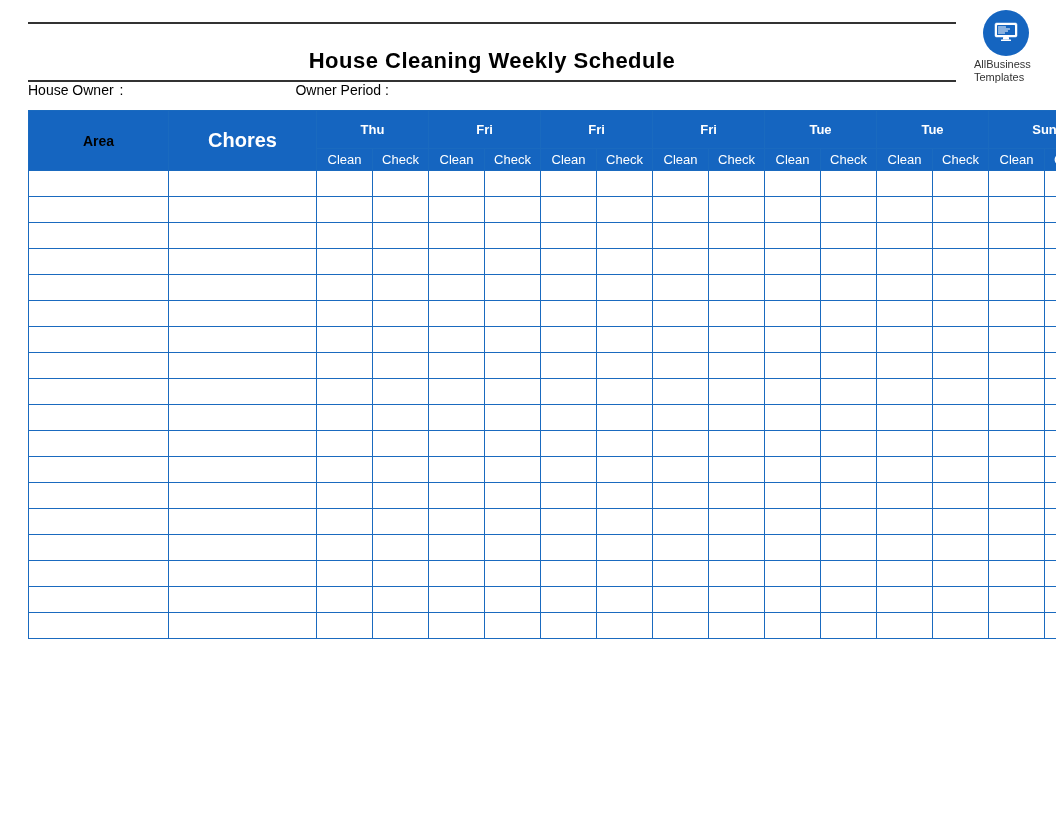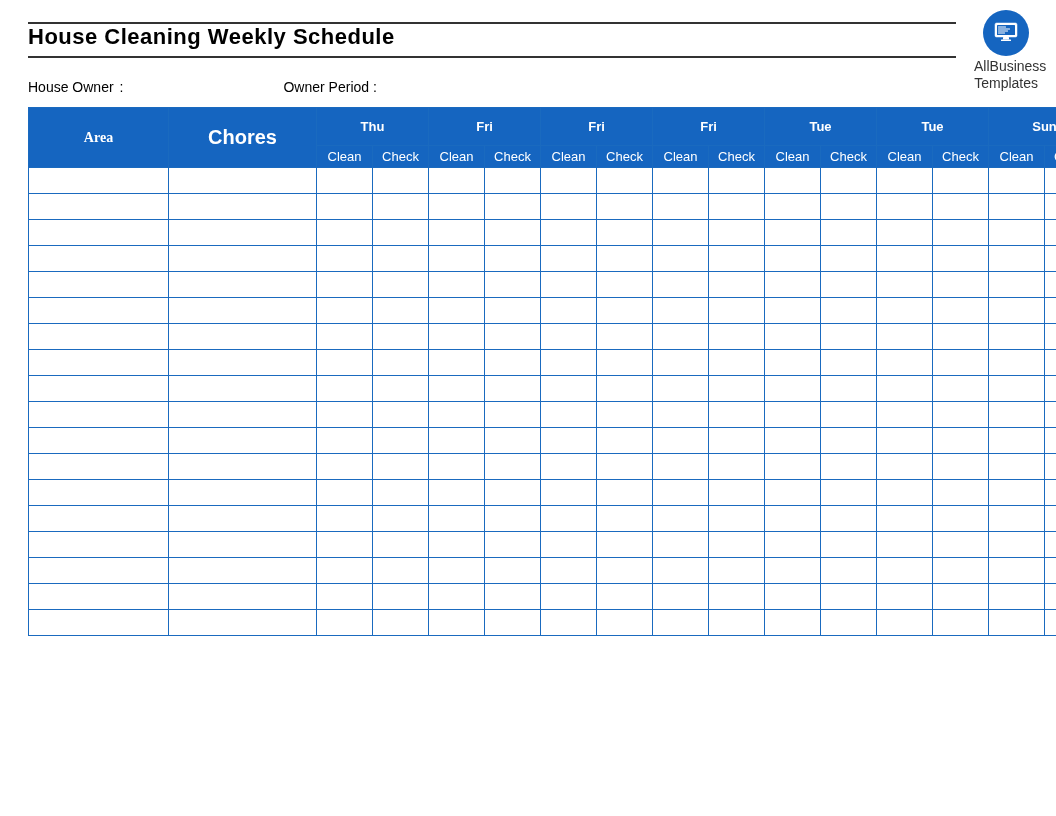--- a/index.html
+++ b/index.html
@@ -33,53 +33,53 @@
       margin: 0 auto 2px auto;
       display: flex;
       align-items: center;
       justify-content: center;
     }
     .logo-circle svg {
       width: 28px;
       height: 28px;
     }
     .logo-text {
-      font-size: 14px;
+      font-size: 11px;
       color: #333;
       line-height: 1.2;
-      text-align: right;
+      text-align: left;
     }
     
     .title-section {
       border-top: 2px solid #333;
-      padding-top: 0;
+      padding-top: 24px;
       margin-top: 4px;
-      text-align: left;
+      text-align: center;
       margin-right: 72px;
     }
     .main-title {
       font-size: 22px;
       font-weight: bold;
       color: #000;
       letter-spacing: 0.5px;
     }
     .title-underline {
       border-bottom: 2px solid #333;
       margin-top: 6px;
       margin-right: 0;
     }
     
     .meta-row {
       display: flex;
       align-items: flex-end;
-      margin-top: 21px;
+      margin-top: 0;
       margin-right: 72px;
       font-size: 14px;
       color: #000;
-      gap: 0;
+      gap: 12px;
     }
     .meta-owner {
       display: flex;
       align-items: center;
       gap: 6px;
       flex: 0 0 auto;
     }
     .meta-week {
       display: flex;
       align-items: center;
@@ -105,26 +105,25 @@
     }
     table.schedule th, table.schedule td {
       border: 1.5px solid #1a6abf;
       text-align: center;
       vertical-align: middle;
       padding: 0;
     }
     
     .th-area {
       background: #1565c0;
-      color: #ffffff;
+      color: #000000;
       font-size: 14px;
       font-weight: bold;
       height: 38px;
       width: 140px;
-      font-family: Liberation Serif, serif;
     }
     .th-chores {
       background: #1565c0;
       color: #fff;
       font-size: 20px;
       font-weight: bold;
       height: 38px;
       width: 160px;
     }
     .th-day {

